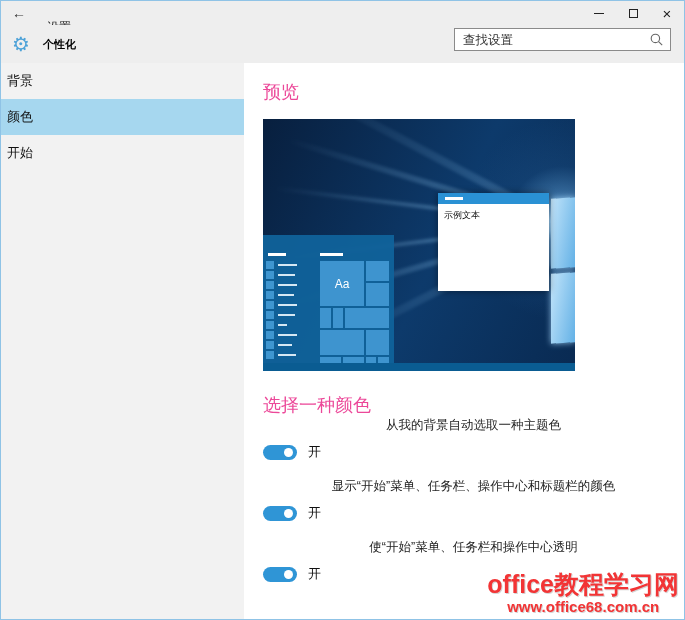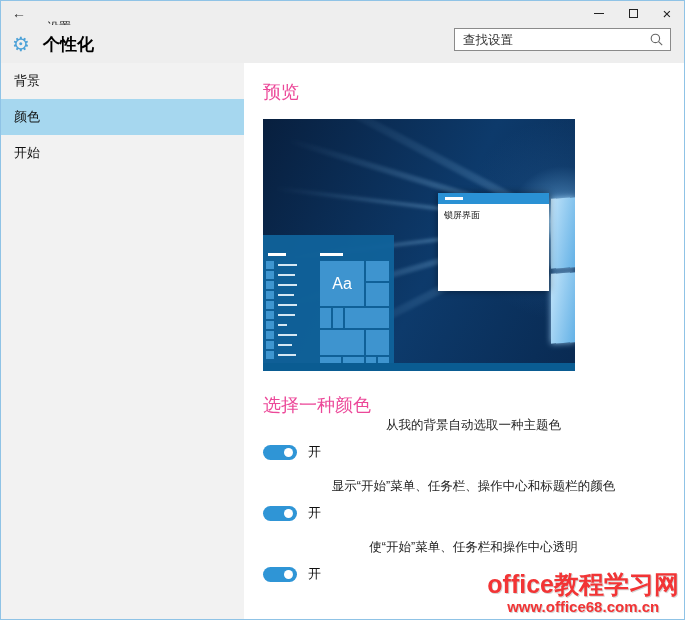--- a/index.html
+++ b/index.html
@@ -28,38 +28,38 @@
   .glyph-min { width: 10px; height: 0; border-top: 1px solid #222; display:block; }
   .glyph-max { width: 9px; height: 9px; border: 1px solid #222; display:block; }
   .glyph-close { font-size: 15px; color: #222; line-height: 1; }
   
   .header {
     height: 38px; background: #eeeeee;
     display: flex; align-items: center;
     position: relative;
   }
   .gear { margin-left: 11px; font-size: 20px; color: #4da2d8; line-height: 1; }
-  .page-title { margin-left: 13px; font-size: 17px; font-weight: bold; color: #000; }
+  .page-title { margin-left: 13px; font-size: 11px; font-weight: bold; color: #000; }
   .search-box {
     position: absolute; right: 13px; top: 3px;
     width: 217px; height: 23px;
     background: #fff; border: 1px solid #8a8a8a;
     display: flex; align-items: center;
   }
   .search-box input {
     flex: 1; border: none; outline: none; background: transparent;
     font-family: inherit; font-size: 12.5px; color: #333; padding: 0 4px 0 8px;
   }
   .search-box input::placeholder { color: #333; opacity: 1; }
   .search-icon { margin-right: 7px; flex: 0 0 auto; }
   
   .app-body { display: flex; height: 556px; }
   .sidebar { width: 243px; background: #f2f2f2; padding-top: 0; }
   .side-item {
-    height: 36px; line-height: 36px; padding-left: 13px;
+    height: 36px; line-height: 36px; padding-left: 6px;
     font-size: 13px; color: #111; cursor: default;
   }
   .side-item.selected { background: #a6d7ef; }
   .content { flex: 1; background: #fff; padding-left: 19px; position: relative; }
   h2.section { font-size: 18px; font-weight: 400; color: #ec4899; }
   .h-preview { padding-top: 17px; margin-bottom: 15px; }
   .h-color { margin-top: 22px; }
   
   .preview {
     position: relative; width: 312px; height: 252px; overflow: hidden;
@@ -100,21 +100,21 @@
     position: absolute; left: 0; top: 116px; width: 131px; height: 128px;
     background: rgba(16, 99, 155, 0.94);
   }
   .rail-dash  { position: absolute; left: 5px;  top: 18px; width: 18px; height: 3px; background: #fff; }
   .tiles-dash { position: absolute; left: 57px; top: 18px; width: 23px; height: 3px; background: #fff; }
   .rail-sq   { position: absolute; left: 3px; width: 8px; height: 8px; background: #3f96d0; }
   .rail-line { position: absolute; left: 15px; height: 2px; background: rgba(235,246,253,0.9); }
   .tile { position: absolute; background: #3e94cf; }
   .tile-aa {
     display: flex; align-items: center; justify-content: center;
-    color: #fff; font-size: 16px;
+    color: #fff; font-size: 12px;
   }
   .taskbar { position: absolute; left: 0; bottom: 0; width: 100%; height: 8px; background: #0a5c92; z-index: 5; }
   
   .setting { margin-bottom: 17px; text-align: center; }
   .setting-label { font-size: 12.5px; color: #222; margin-bottom: 9px; }
   .toggle-line { display: flex; align-items: center; }
   .toggle {
     width: 34px; height: 15px; border-radius: 8px;
     background: #2f95d6; position: relative; cursor: default;
   }
@@ -188,21 +188,21 @@
         <div class="beam b4"></div>
         <div class="beam b5"></div>
         <div class="beam b6"></div>
         <div class="logo-pane pane-top"></div>
         <div class="logo-pane pane-bottom"></div>
 
         <div class="sample-win">
           <div class="sample-titlebar">
             <div class="sample-dash"></div>
           </div>
-          <div class="sample-body">锁屏界面</div>
+          <div class="sample-body">示例文本</div>
         </div>
 
         <div class="start-menu">
           <div class="rail-dash"></div>
           <div class="tiles-dash"></div>
 
           <div class="rail-sq" style="top:26px"></div>
           <div class="rail-line" style="top:29px; width:19px"></div>
           <div class="rail-sq" style="top:36px"></div>
           <div class="rail-line" style="top:39px; width:17px"></div>

